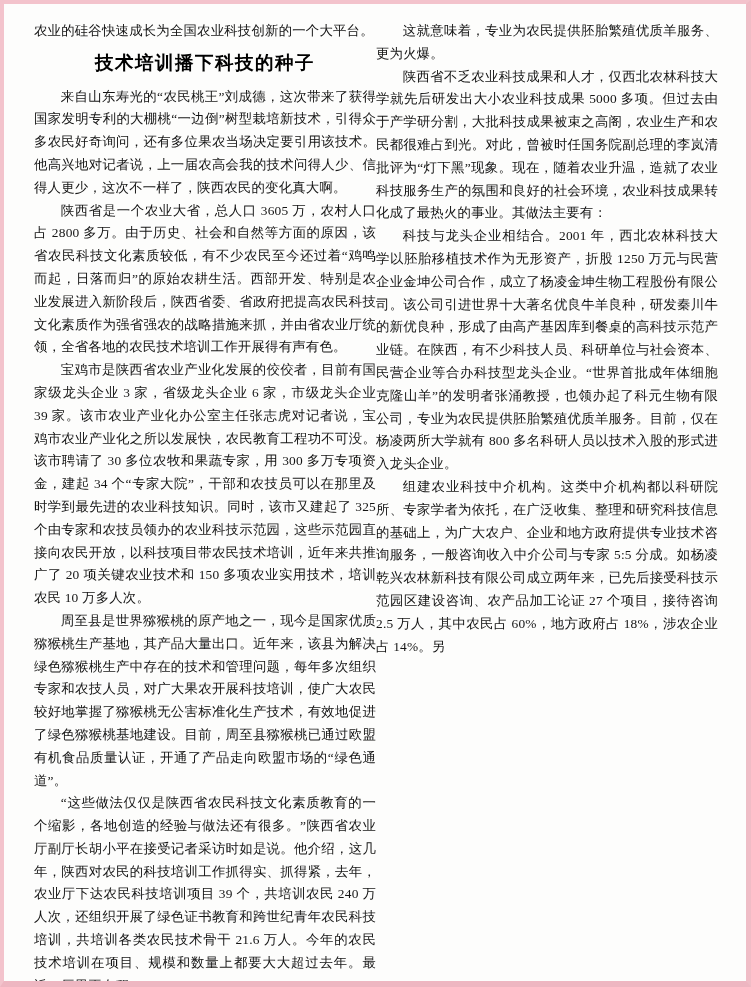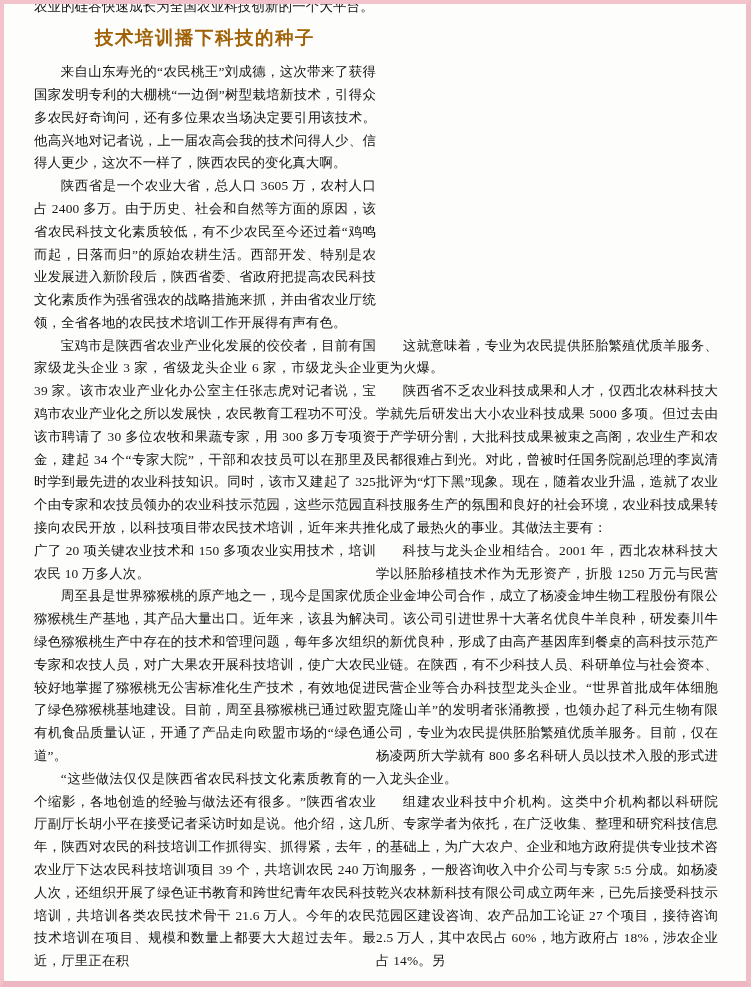--- a/index.html
+++ b/index.html
@@ -14,54 +14,53 @@
     border-right: 5px solid #f0bcc6;
     border-bottom: 6px solid #eeb6c1;
     padding: 16px 28px 8px 30px;
     overflow: hidden;
     font-family: "Liberation Serif", "DejaVu Serif", serif;
     color: #141414;
   }
   .columns {
     display: flex;
     height: 100%;
-    align-items: flex-end;
   }
   .column {
     flex: 1 1 0;
     min-width: 0;
     font-size: 13.4px;
     line-height: 22.8px;
     text-align: justify;
     letter-spacing: 0.2px;
   }
   .column p { margin: 0; }
   p.para { text-indent: 2em; }
   p.cont { text-indent: 0; }
   h2.section-heading {
     font-family: "Liberation Sans", "DejaVu Sans", sans-serif;
     font-size: 18.5px;
     font-weight: bold;
     text-align: center;
     letter-spacing: 1.5px;
     margin: 9px 0 11px 0;
-    color: #a16207;
+    color: #000000;
   }
 </style>
 </head>
 <body>
 
 <div class="page">
   <div class="columns">
 
     <div class="column">
       <p class="cont">农业的硅谷快速成长为全国农业科技创新的一个大平台。</p>
       <h2 class="section-heading">技术培训播下科技的种子</h2>
       <p class="para">来自山东寿光的“农民桃王”刘成德，这次带来了获得国家发明专利的大棚桃“一边倒”树型栽培新技术，引得众多农民好奇询问，还有多位果农当场决定要引用该技术。他高兴地对记者说，上一届农高会我的技术问得人少、信得人更少，这次不一样了，陕西农民的变化真大啊。</p>
-      <p class="para">陕西省是一个农业大省，总人口 3605 万，农村人口占 2400 多万。由于历史、社会和自然等方面的原因，该省农民科技文化素质较低，有不少农民至今还过着“鸡鸣而起，日落而归”的原始农耕生活。西部开发、特别是农业发展进入新阶段后，陕西省委、省政府把提高农民科技文化素质作为强省强农的战略措施来抓，并由省农业厅统领，全省各地的农民技术培训工作开展得有声有色。</p>
+      <p class="para">陕西省是一个农业大省，总人口 3605 万，农村人口占 2800 多万。由于历史、社会和自然等方面的原因，该省农民科技文化素质较低，有不少农民至今还过着“鸡鸣而起，日落而归”的原始农耕生活。西部开发、特别是农业发展进入新阶段后，陕西省委、省政府把提高农民科技文化素质作为强省强农的战略措施来抓，并由省农业厅统领，全省各地的农民技术培训工作开展得有声有色。</p>
       <p class="para">宝鸡市是陕西省农业产业化发展的佼佼者，目前有国家级龙头企业 3 家，省级龙头企业 6 家，市级龙头企业 39 家。该市农业产业化办公室主任张志虎对记者说，宝鸡市农业产业化之所以发展快，农民教育工程功不可没。该市聘请了 30 多位农牧和果蔬专家，用 300 多万专项资金，建起 34 个“专家大院”，干部和农技员可以在那里及时学到最先进的农业科技知识。同时，该市又建起了 325 个由专家和农技员领办的农业科技示范园，这些示范园直接向农民开放，以科技项目带农民技术培训，近年来共推广了 20 项关键农业技术和 150 多项农业实用技术，培训农民 10 万多人次。</p>
       <p class="para">周至县是世界猕猴桃的原产地之一，现今是国家优质猕猴桃生产基地，其产品大量出口。近年来，该县为解决绿色猕猴桃生产中存在的技术和管理问题，每年多次组织专家和农技人员，对广大果农开展科技培训，使广大农民较好地掌握了猕猴桃无公害标准化生产技术，有效地促进了绿色猕猴桃基地建设。目前，周至县猕猴桃已通过欧盟有机食品质量认证，开通了产品走向欧盟市场的“绿色通道”。</p>
       <p class="para">“这些做法仅仅是陕西省农民科技文化素质教育的一个缩影，各地创造的经验与做法还有很多。”陕西省农业厅副厅长胡小平在接受记者采访时如是说。他介绍，这几年，陕西对农民的科技培训工作抓得实、抓得紧，去年，农业厅下达农民科技培训项目 39 个，共培训农民 240 万人次，还组织开展了绿色证书教育和跨世纪青年农民科技培训，共培训各类农民技术骨干 21.6 万人。今年的农民技术培训在项目、规模和数量上都要大大超过去年。最近，厅里正在积</p>
     </div>
 
     <div class="column">
       <p class="para">这就意味着，专业为农民提供胚胎繁殖优质羊服务、更为火爆。</p>
       <p class="para">陕西省不乏农业科技成果和人才，仅西北农林科技大学就先后研发出大小农业科技成果 5000 多项。但过去由于产学研分割，大批科技成果被束之高阁，农业生产和农民都很难占到光。对此，曾被时任国务院副总理的李岚清批评为“灯下黑”现象。现在，随着农业升温，造就了农业科技服务生产的氛围和良好的社会环境，农业科技成果转化成了最热火的事业。其做法主要有：</p>
       <p class="para">科技与龙头企业相结合。2001 年，西北农林科技大学以胚胎移植技术作为无形资产，折股 1250 万元与民营企业金坤公司合作，成立了杨凌金坤生物工程股份有限公司。该公司引进世界十大著名优良牛羊良种，研发秦川牛的新优良种，形成了由高产基因库到餐桌的高科技示范产业链。在陕西，有不少科技人员、科研单位与社会资本、民营企业等合办科技型龙头企业。“世界首批成年体细胞克隆山羊”的发明者张涌教授，也领办起了科元生物有限公司，专业为农民提供胚胎繁殖优质羊服务。目前，仅在杨凌两所大学就有 800 多名科研人员以技术入股的形式进入龙头企业。</p>
       <p class="para">组建农业科技中介机构。这类中介机构都以科研院所、专家学者为依托，在广泛收集、整理和研究科技信息的基础上，为广大农户、企业和地方政府提供专业技术咨询服务，一般咨询收入中介公司与专家 5:5 分成。如杨凌乾兴农林新科技有限公司成立两年来，已先后接受科技示范园区建设咨询、农产品加工论证 27 个项目，接待咨询 2.5 万人，其中农民占 60%，地方政府占 18%，涉农企业占 14%。另</p>

